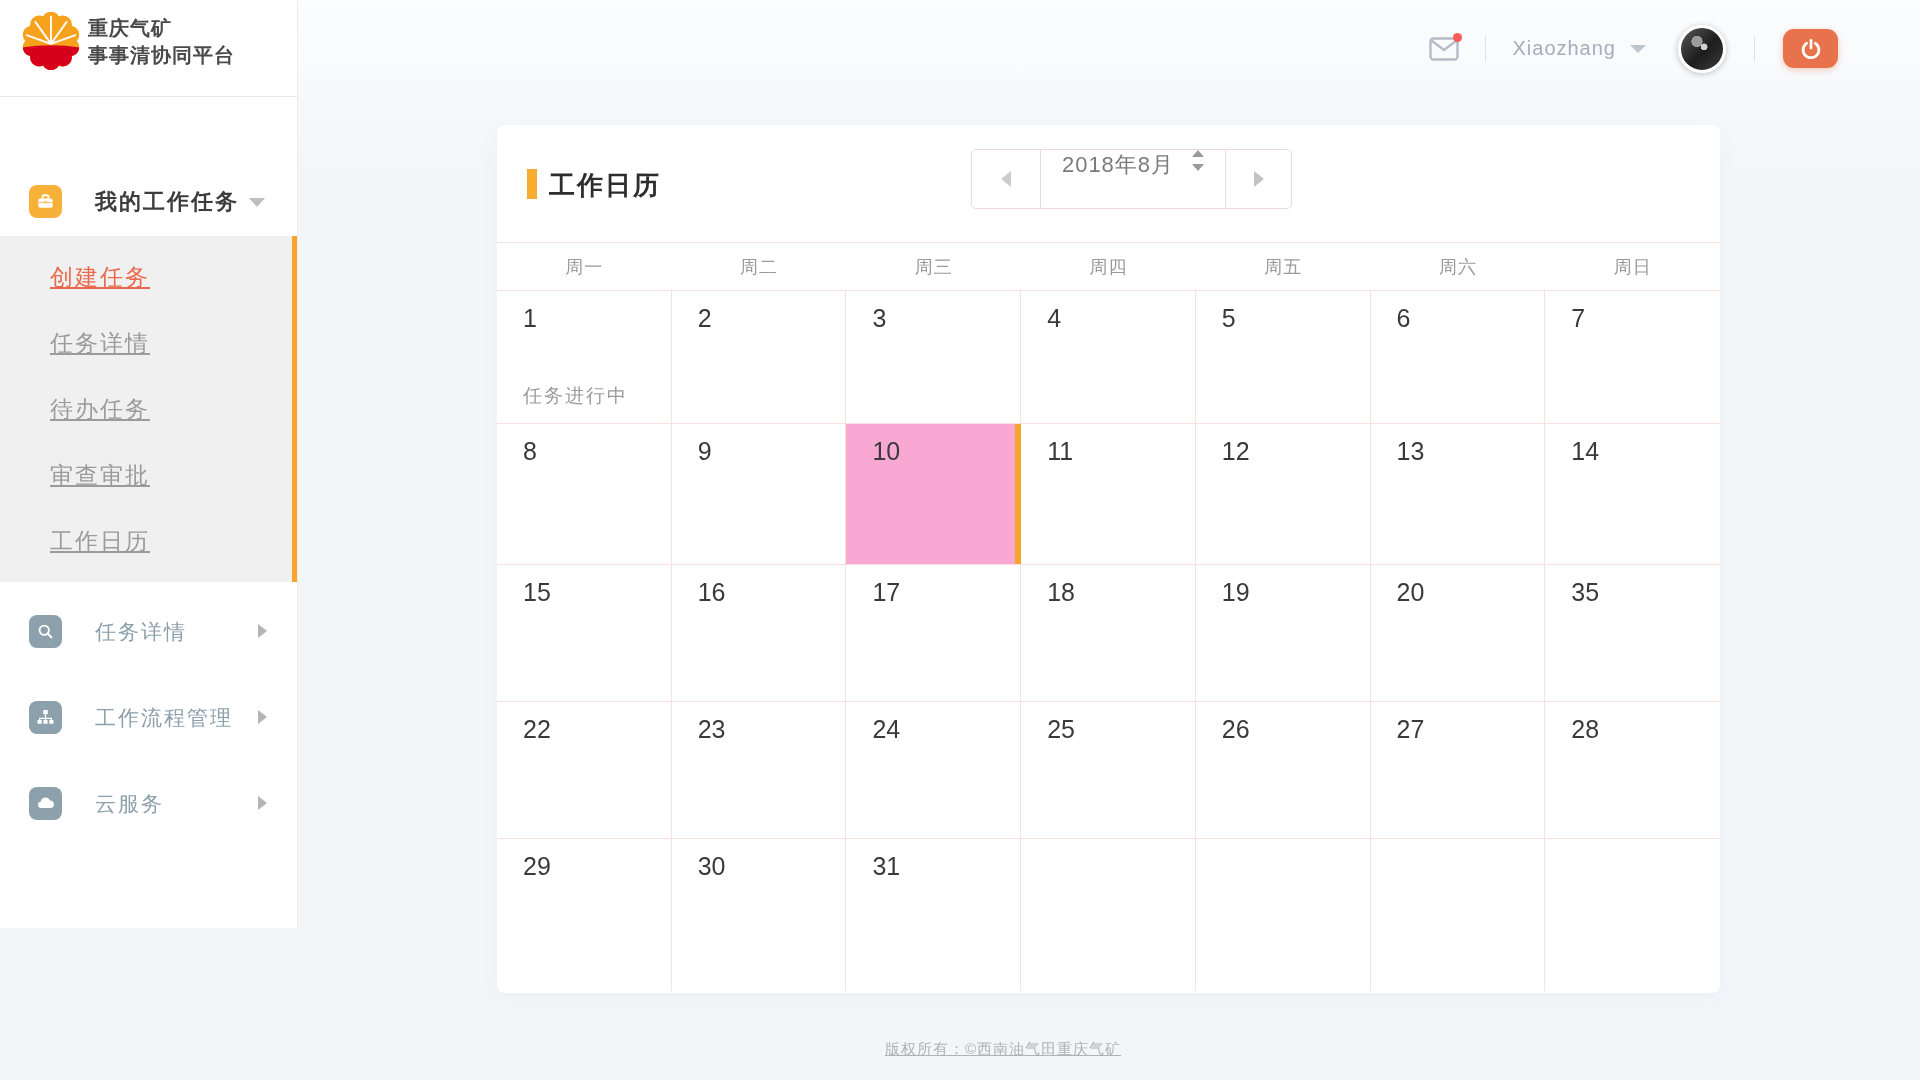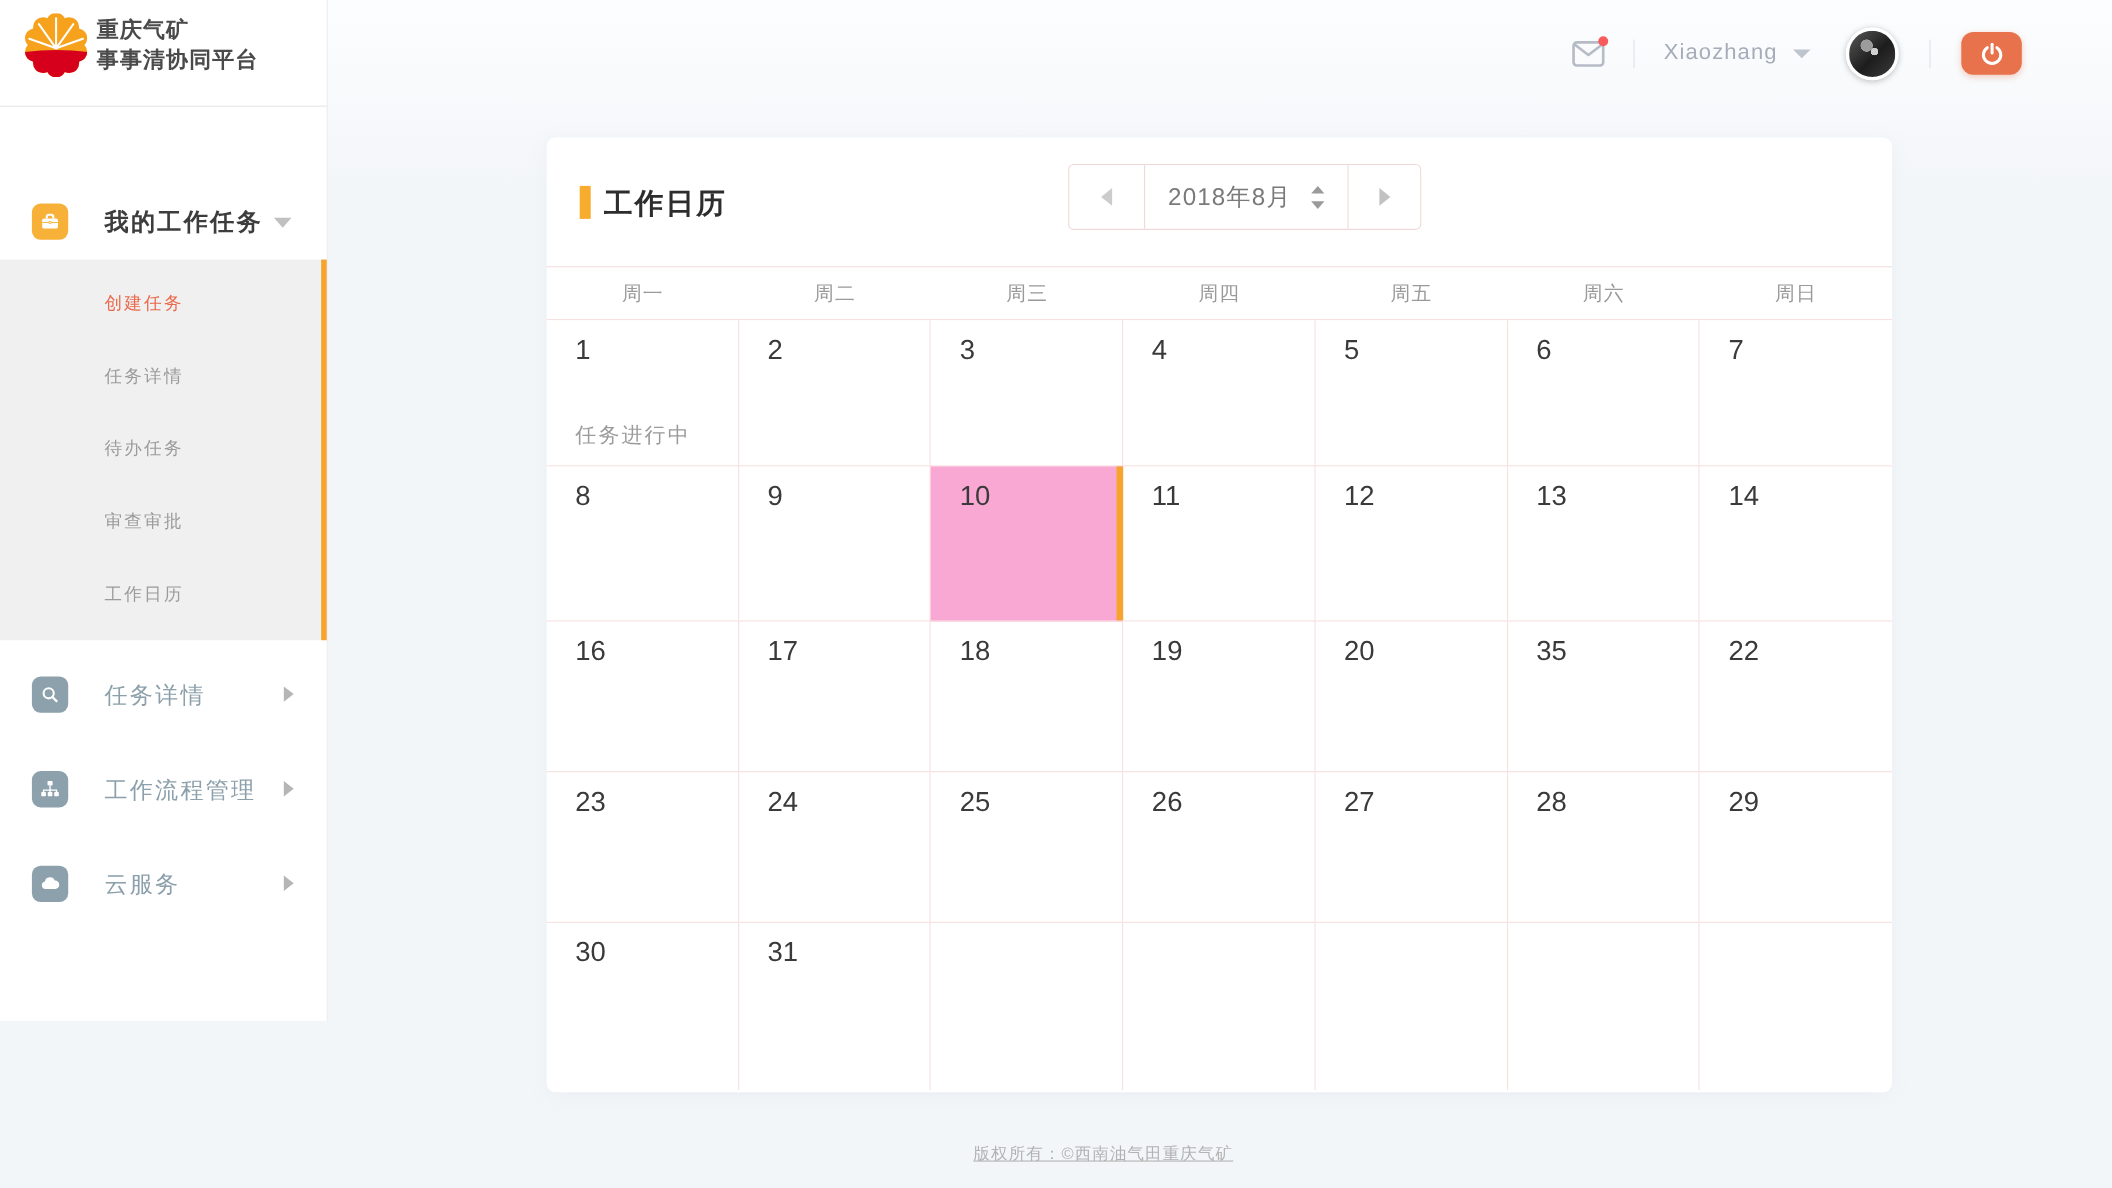--- a/index.html
+++ b/index.html
@@ -26,21 +26,21 @@
   .brand{height:97px;border-bottom:1px solid #e6e6e6;position:relative;}
   .brand-logo{position:absolute;left:22px;top:12px;width:58px;height:58px;}
   .brand-text{position:absolute;left:88px;top:15px;font-size:20px;font-weight:bold;color:#4a4a4a;line-height:27px;letter-spacing:1px;}
   .menu-main{position:relative;height:33px;margin-top:88px;display:flex;align-items:center;cursor:pointer;}
   .sq-icon{width:33px;height:33px;border-radius:8px;margin-left:29px;flex:none;display:flex;align-items:center;justify-content:center;}
   .sq-icon svg{width:21px;height:21px;display:block;}
   .menu-main .label{margin-left:33px;font-size:22px;font-weight:600;color:#3d3d3d;letter-spacing:2px;}
   .caret-down{position:absolute;right:32px;top:13px;width:0;height:0;border-left:8px solid transparent;border-right:8px solid transparent;border-top:9px solid #c0c0c0;}
   .submenu{margin-top:18px;background:#f0f0f0;position:relative;padding:8px 0;}
   .submenu::after{content:"";position:absolute;right:0;top:0;bottom:0;width:5px;background:#F6A42D;}
-  .submenu-item{height:66px;line-height:66px;padding-left:95px;font-size:16px;color:#9b9b9b;letter-spacing:2px;cursor:pointer;}
+  .submenu-item{height:66px;line-height:66px;padding-left:50px;font-size:23px;color:#9b9b9b;letter-spacing:2px;cursor:pointer;text-decoration:underline;}
   .submenu-item.active{color:var(--active-coral);}
   .sections{margin-top:33px;}
   .section-item{position:relative;height:33px;display:flex;align-items:center;margin-bottom:53px;cursor:pointer;}
   .section-item .label{margin-left:33px;font-size:21px;color:#8CA0AB;letter-spacing:2px;}
   .caret-right{position:absolute;right:30px;top:9px;width:0;height:0;border-top:7px solid transparent;border-bottom:7px solid transparent;border-left:9px solid #b5b5b5;}
   
   .topbar{
     position:absolute;left:298px;top:0;width:1622px;height:97px;
     display:flex;align-items:center;justify-content:flex-end;padding-right:82px;z-index:4;
   }
@@ -71,21 +71,21 @@
   }
   .card-header{position:relative;height:118px;border-bottom:1px solid #F3DEDE;}
   .accent-bar{position:absolute;left:30px;top:44px;width:10px;height:30px;background:var(--accent-orange);}
   .card-title{position:absolute;left:52px;top:43px;font-size:26px;font-weight:bold;color:#2d2d2d;letter-spacing:2px;}
   .month-nav{position:absolute;left:474px;top:24px;width:321px;height:60px;border:1px solid var(--nav-border);border-radius:5px;display:flex;background:#fff;}
   .nav-seg{display:flex;align-items:center;justify-content:center;cursor:pointer;}
   .nav-prev{width:69px;border-right:1px solid var(--nav-border);}
   .nav-next{width:66px;border-left:1px solid var(--nav-border);}
   .tri-left{width:0;height:0;border-top:8px solid transparent;border-bottom:8px solid transparent;border-right:10px solid #cccccc;}
   .tri-right{width:0;height:0;border-top:8px solid transparent;border-bottom:8px solid transparent;border-left:10px solid #c2c2c2;}
-  .nav-middle{flex:1;display:flex;align-items:center;justify-content:center;gap:18px;}
+  .nav-middle{flex:1;display:flex;align-items:flex-start;justify-content:center;gap:18px;}
   .month-label{font-size:22px;color:#7a7a7a;letter-spacing:1px;}
   .spinner{display:flex;flex-direction:column;gap:7px;cursor:pointer;}
   .spin-up{width:0;height:0;border-left:6px solid transparent;border-right:6px solid transparent;border-bottom:7px solid #9a9a9a;}
   .spin-down{width:0;height:0;border-left:6px solid transparent;border-right:6px solid transparent;border-top:7px solid #9a9a9a;}
   .weekday-row{display:grid;grid-template-columns:repeat(7,1fr);height:48px;border-bottom:1px solid var(--pink-border);}
   .wd{display:flex;align-items:center;justify-content:center;font-size:18px;color:#9a9a9a;letter-spacing:1px;}
   .grid{display:grid;grid-template-columns:repeat(7,1fr);grid-template-rows:133px 141px 137px 137px 152px;}
   .cell{position:relative;border-right:1px solid var(--pink-border);border-bottom:1px solid var(--pink-border);}
   .cell:nth-child(7n){border-right:none;}
   .cell:nth-child(n+29){border-bottom:none;}
@@ -284,20 +284,23 @@
       <div class="cell">
         <div class="dnum">12</div>
       </div>
       <div class="cell">
         <div class="dnum">13</div>
       </div>
       <div class="cell">
         <div class="dnum">14</div>
       </div>
       <div class="cell">
+        <div class="dnum">15</div>
+      </div>
+      <div class="cell">
         <div class="dnum">16</div>
       </div>
       <div class="cell">
         <div class="dnum">17</div>
       </div>
       <div class="cell">
         <div class="dnum">18</div>
       </div>
       <div class="cell">
         <div class="dnum">19</div>

